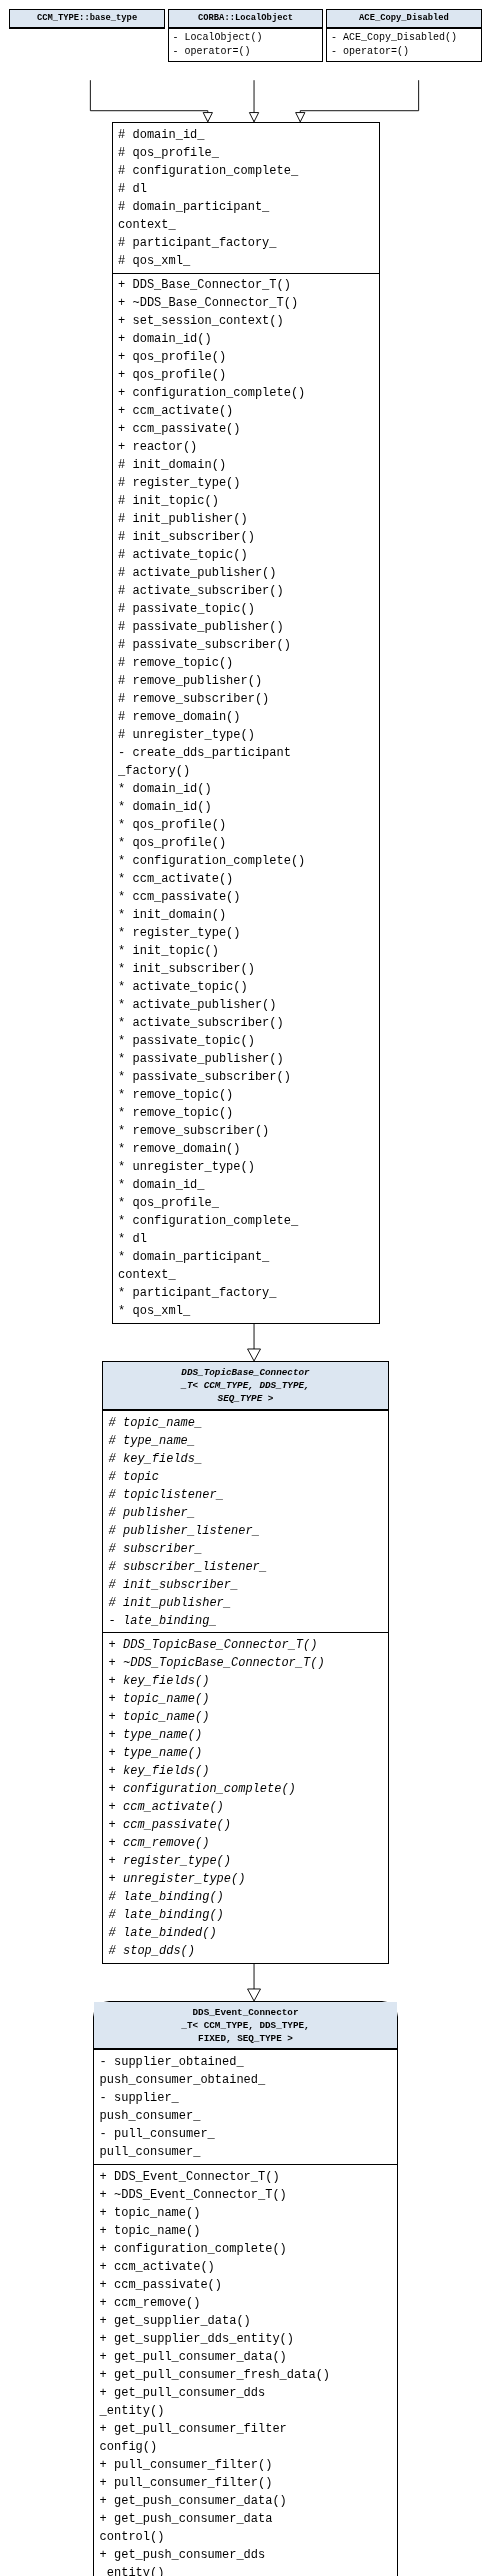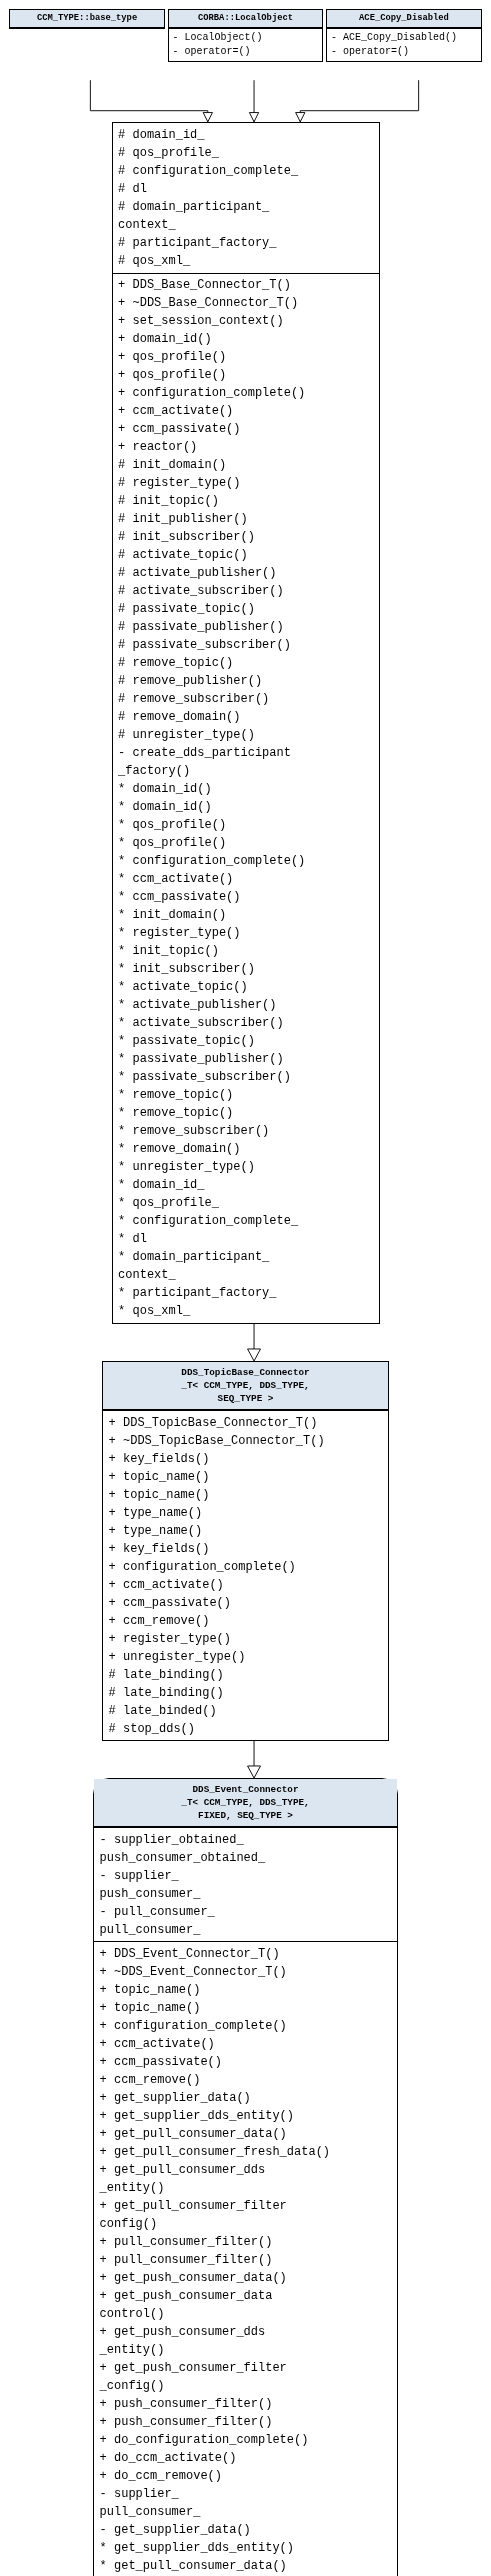--- a/index.html
+++ b/index.html
@@ -192,22 +192,36 @@
     </div>
   </div>
 
   <div style="position:relative; height:37px; width:100%;">
     <svg width="491" height="37" style="position:absolute;top:0;left:0;" viewBox="0 0 531 40">
       <line x1="265" y1="0" x2="265" y2="28" stroke="#000" stroke-width="1"></line>
       <polygon points="265,40 258,27 272,27" fill="#ffffff" stroke="#000" stroke-width="1"></polygon>
     </svg>
   </div>
 
-  <div class="uml-box" style="width:287px;">
+  <div class="uml-box" style="width:287px;font-style:italic;">
     <div class="uml-box-title">DDS_TopicBase_Connector<br>_T&lt; CCM_TYPE, DDS_TYPE,<br>SEQ_TYPE &gt;</div>
+    <div class="uml-box-section">
+      # topic_name_<br>
+      # type_name_<br>
+      # key_fields_<br>
+      # topic<br>
+      # topiclistener_<br>
+      # publisher_<br>
+      # publisher_listener_<br>
+      # subscriber_<br>
+      # subscriber_listener_<br>
+      # init_subscriber_<br>
+      # init_publisher_<br>
+      - late_binding_
+    </div>
     <div class="uml-box-section">
       + DDS_TopicBase_Connector_T()<br>
       + ~DDS_TopicBase_Connector_T()<br>
       + key_fields()<br>
       + topic_name()<br>
       + topic_name()<br>
       + type_name()<br>
       + type_name()<br>
       + key_fields()<br>
       + configuration_complete()<br>

